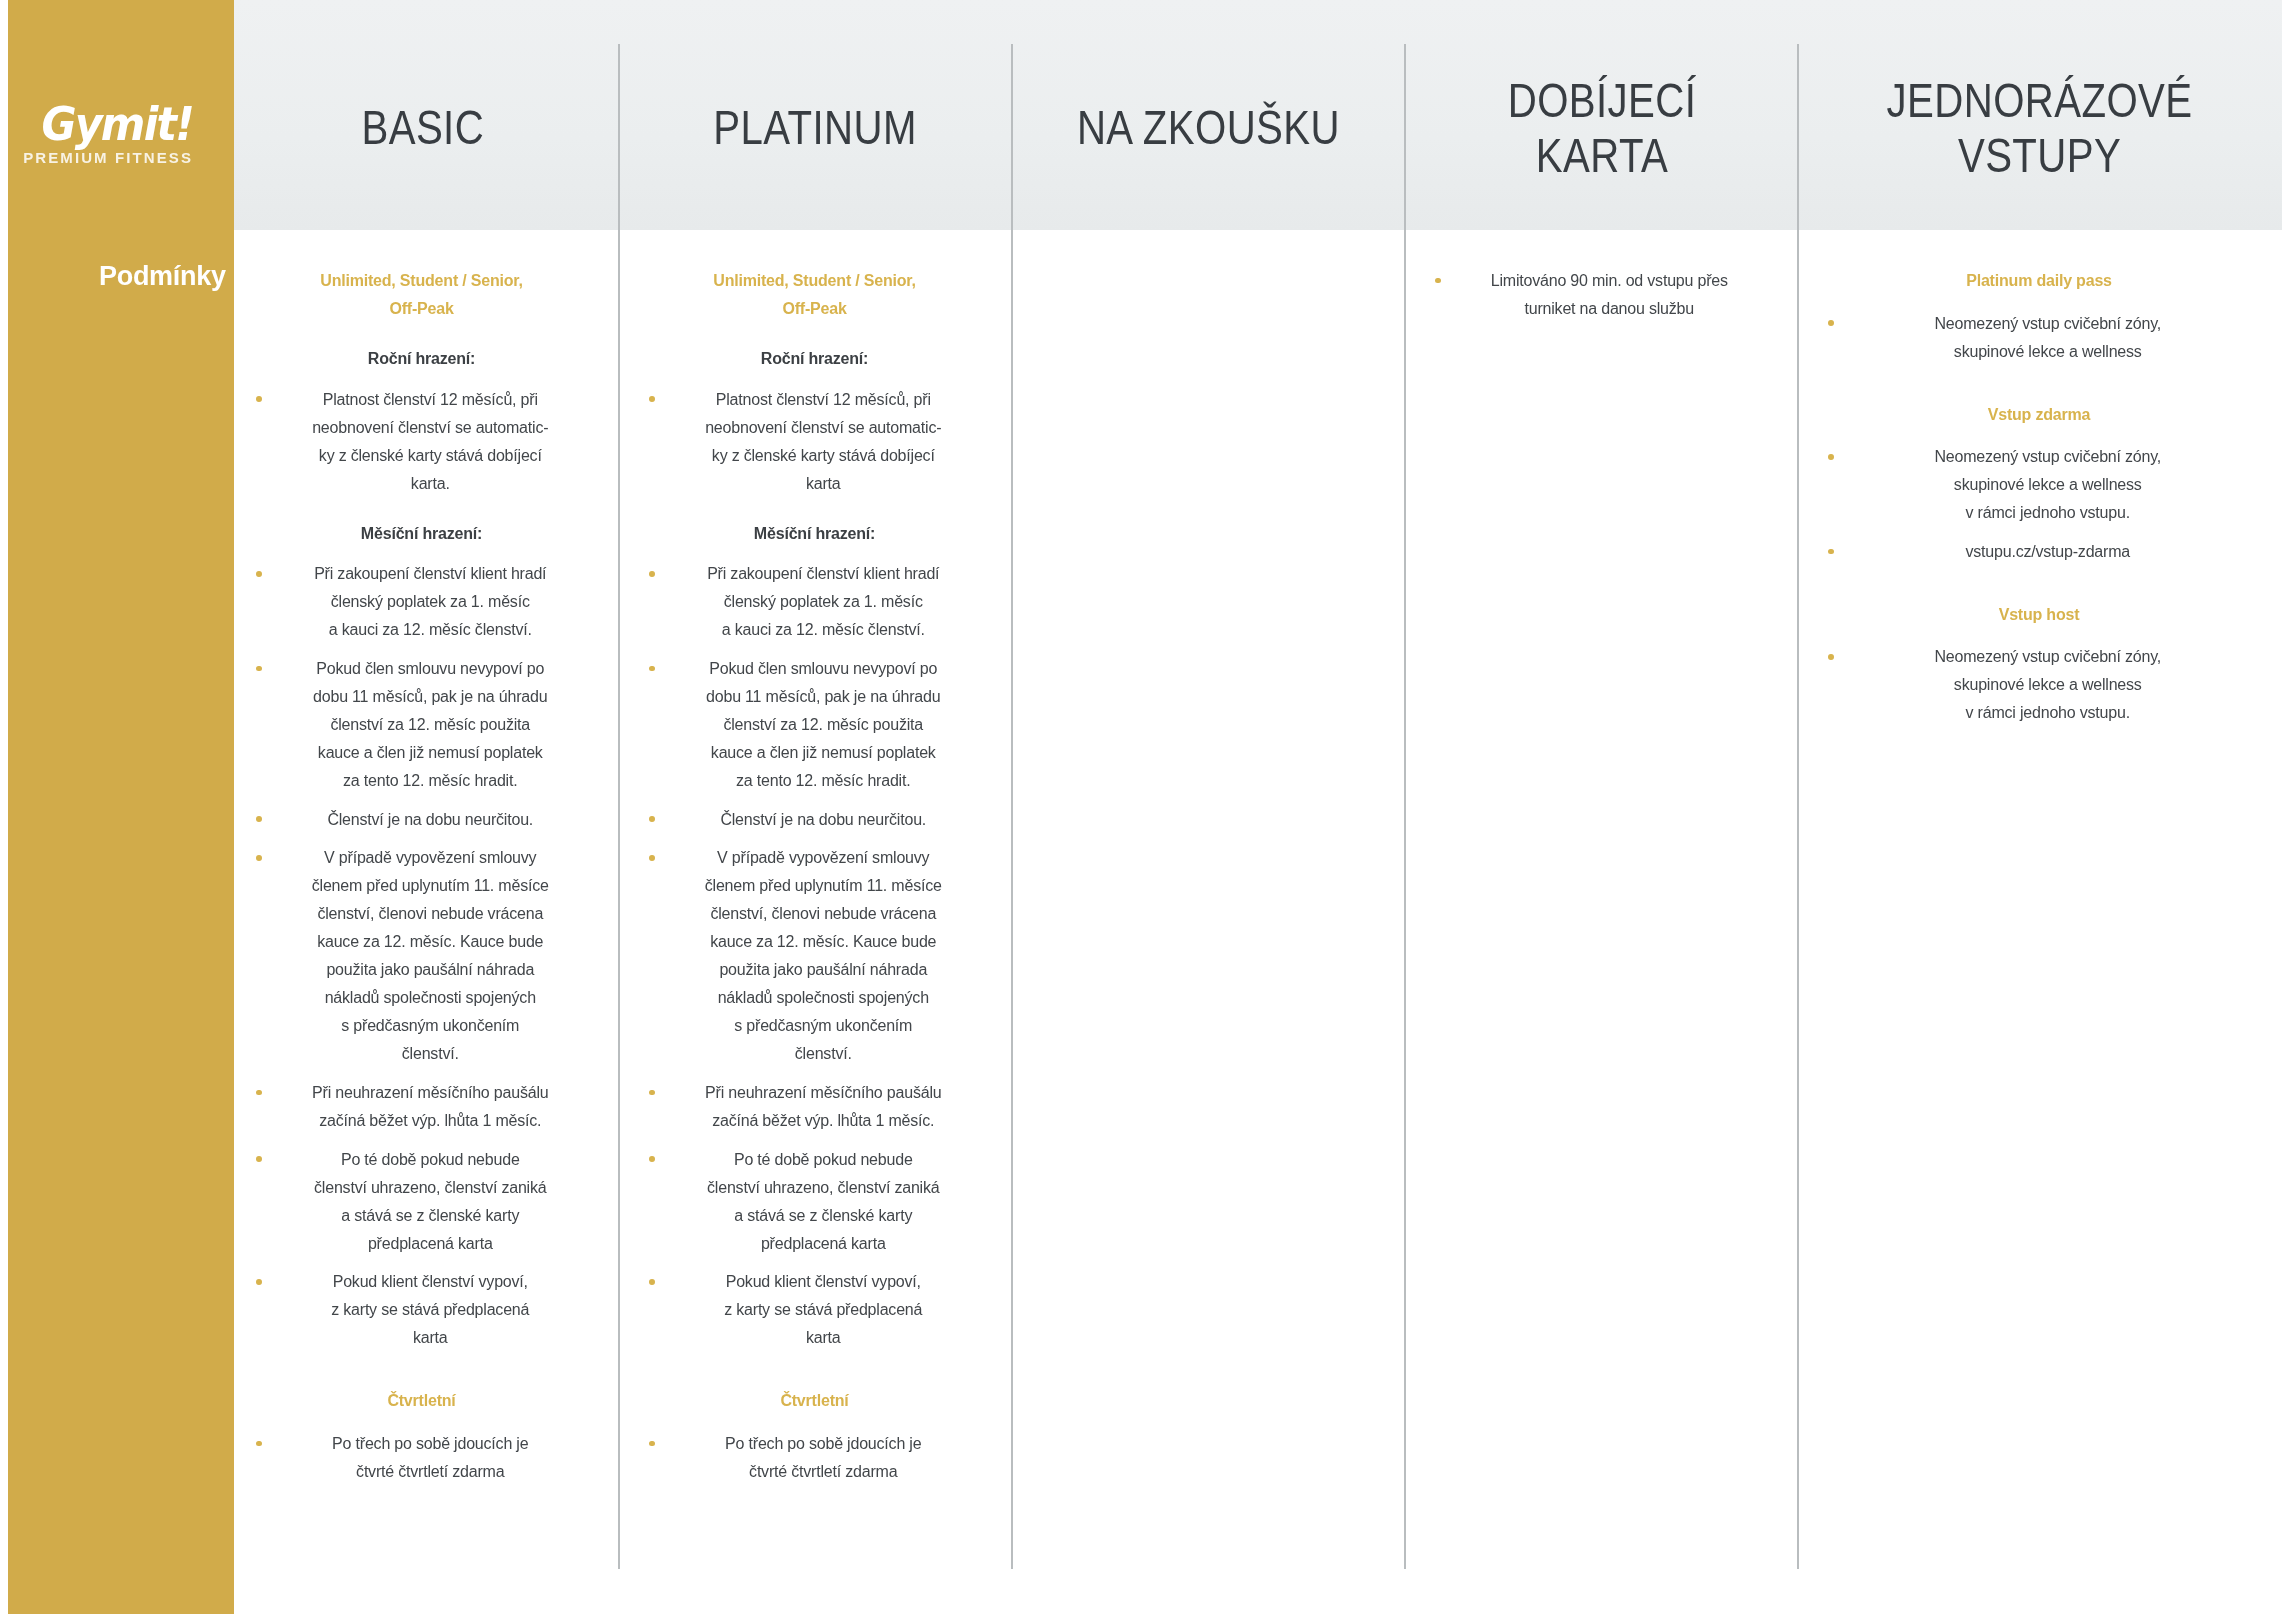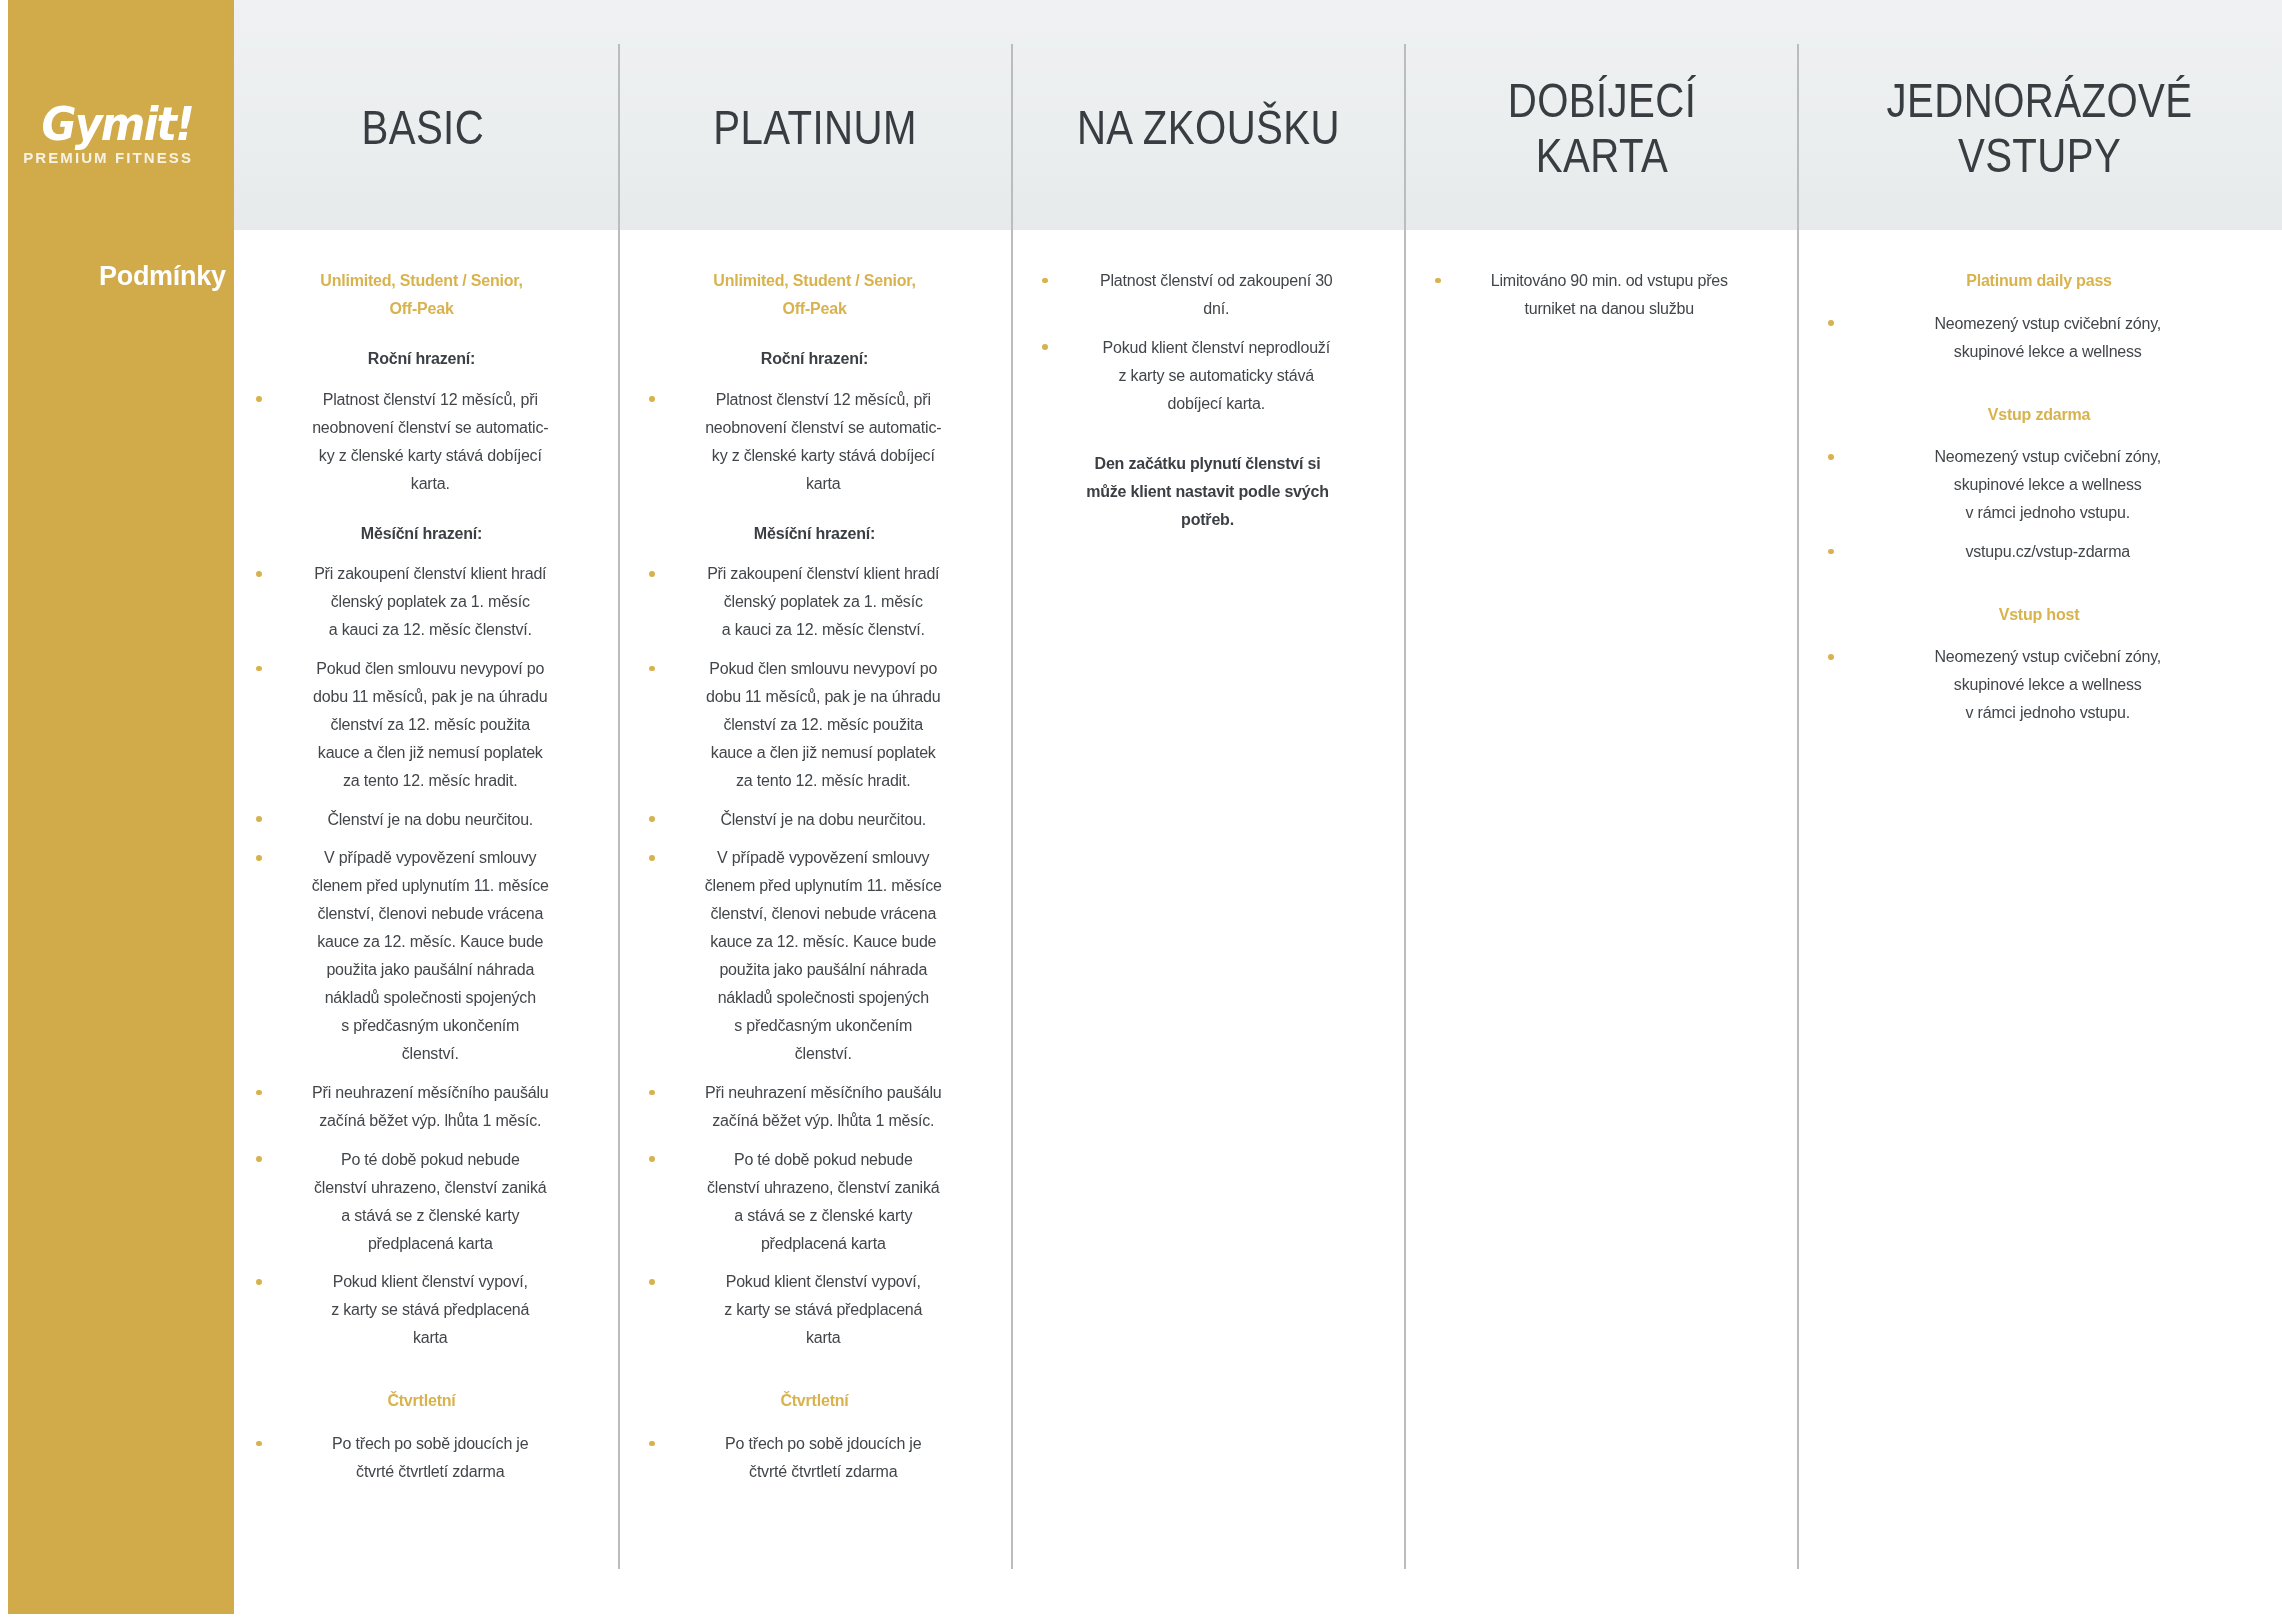--- a/index.html
+++ b/index.html
@@ -197,30 +197,20 @@
 karta</div>
           <div class="block gold-subheading">Čtvrtletní</div>
           <div class="block bullet">Po třech po sobě jdoucích je
 čtvrté čtvrtletí zdarma</div>
         </div>
   </section>
       <section class="column col-nazkousku">
     <header class="column-header">
       <span class="header-text">NA ZKOUŠKU</span>
     </header>
-    <div class="column-body">
-          <div class="block bullet">Platnost členství od zakoupení 30
-dní.</div>
-          <div class="block bullet">Pokud klient členství neprodlouží
-z karty se automaticky stává
-dobíjecí karta.</div>
-          <div class="block bold-paragraph">Den začátku plynutí členství si
-může klient nastavit podle svých
-potřeb.</div>
-        </div>
   </section>
       <section class="column col-dobijeci">
     <header class="column-header">
       <span class="header-text">DOBÍJECÍ
 KARTA</span>
     </header>
     <div class="column-body">
           <div class="block bullet">Limitováno 90 min. od vstupu přes
 turniket na danou službu</div>
         </div>

